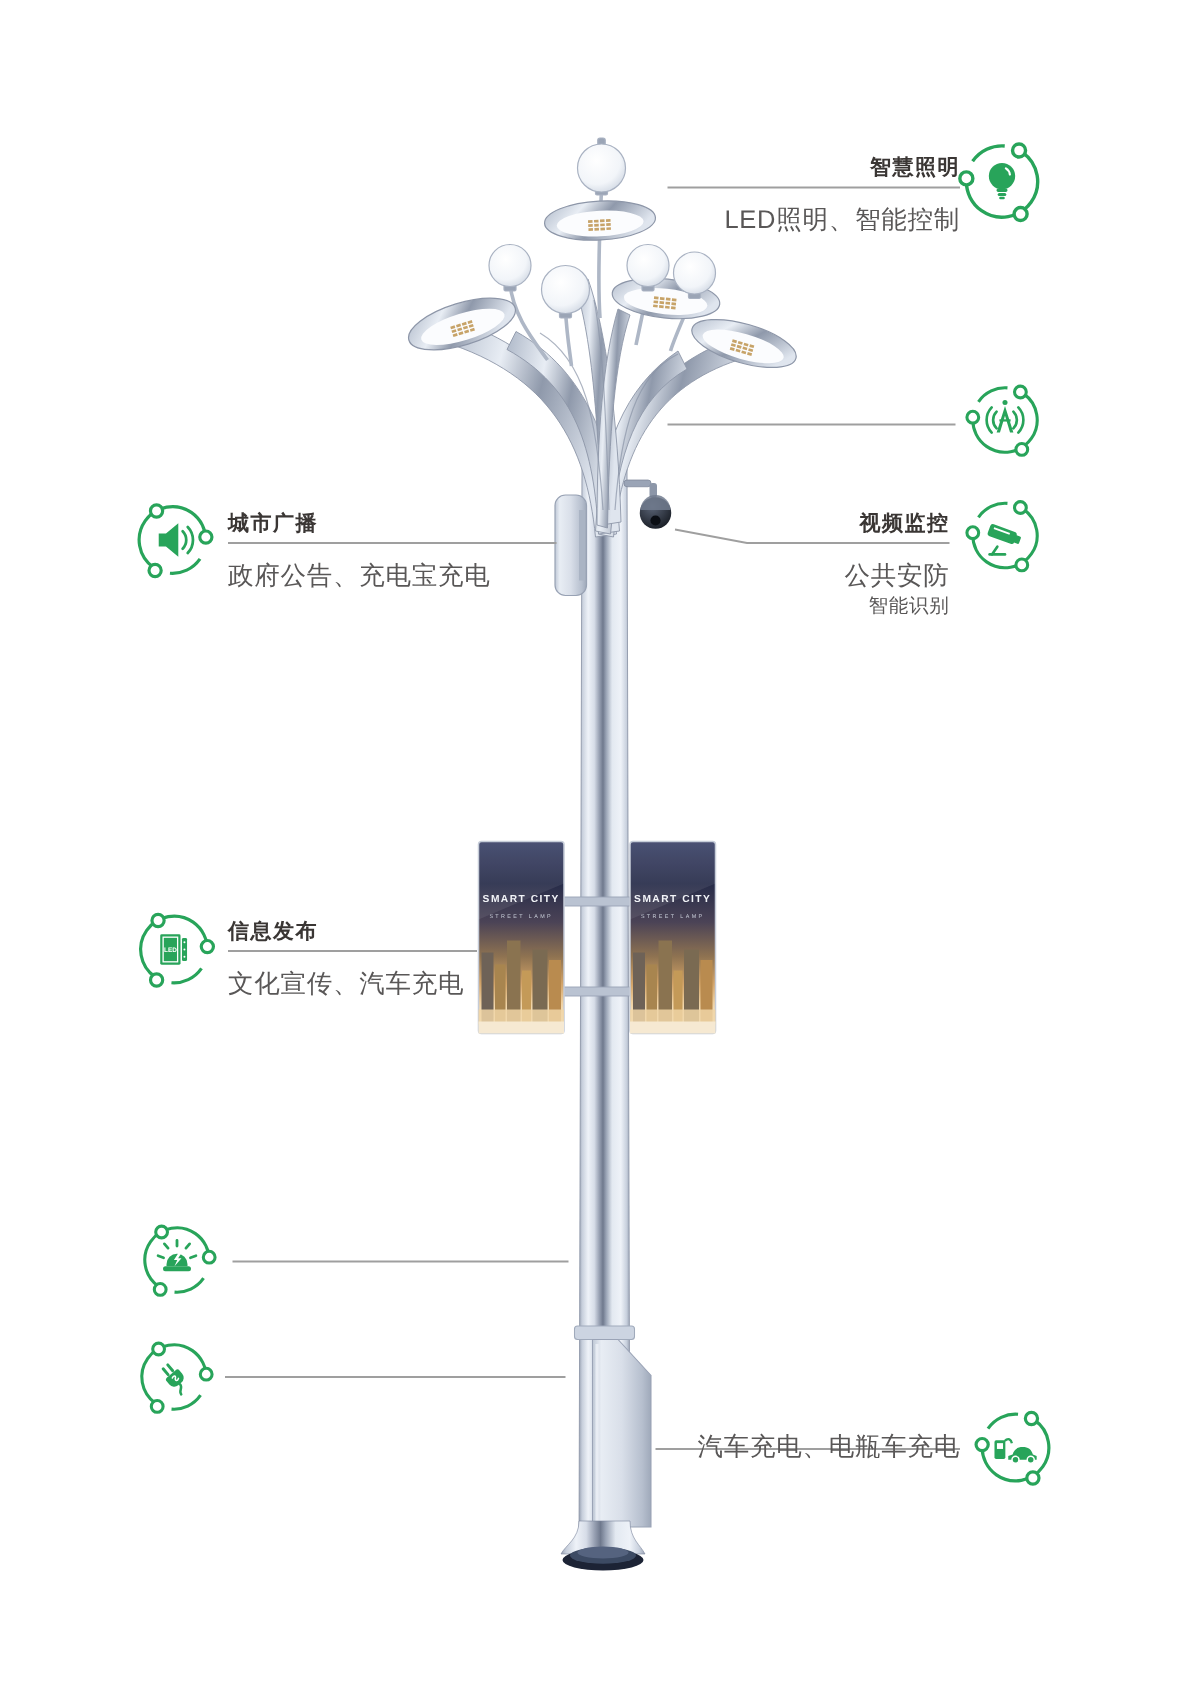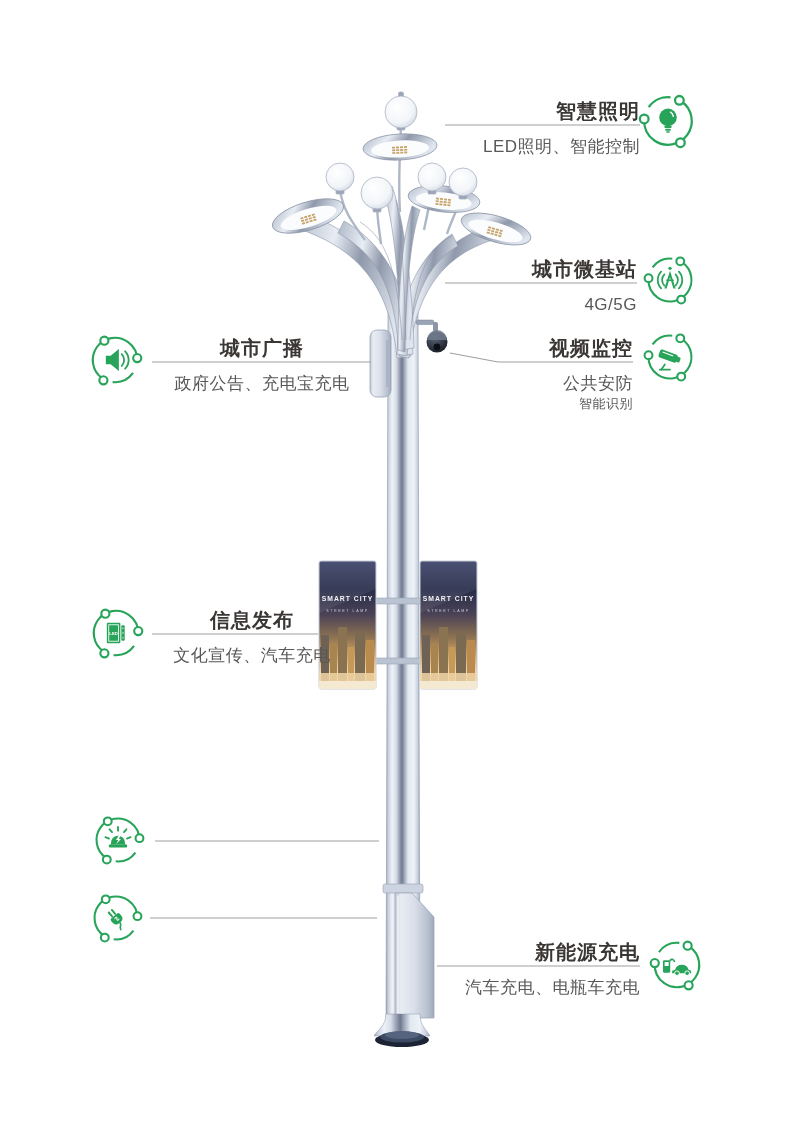--- a/index.html
+++ b/index.html
@@ -1,24 +1,24 @@
 <!DOCTYPE html>
 <html><head>
 <meta charset="utf-8">
 <style>
   html,body{margin:0;padding:0;background:#ffffff;}
   #stage{position:relative;width:800px;height:1131px;background:#ffffff;overflow:hidden;
          font-family:"Liberation Sans","DejaVu Sans",sans-serif;}
   #pole-art{position:absolute;left:0;top:0;}
   .feature{position:absolute;}
-  .feature .t{font-size:20px;font-weight:bold;color:#3a3634;letter-spacing:1px;line-height:23px;white-space:nowrap;}
+  .feature .t{font-size:14px;font-weight:bold;color:#3a3634;letter-spacing:1px;line-height:23px;white-space:nowrap;}
   .feature .s{font-size:17px;color:#595757;letter-spacing:0.5px;line-height:16px;margin-top:16px;white-space:nowrap;}
   .feature .s2{font-size:13px;color:#595757;letter-spacing:0.5px;line-height:16px;margin-top:4px;white-space:nowrap;}
   .feature.right{text-align:right;}
-  .feature.left{text-align:center;}
+  .feature.left{text-align:left;}
   .ficon{position:absolute;}
   .ficon svg{display:block;}
 </style>
 </head>
 <body>
 
 <div id="stage">
 
   <svg id="pole-art" width="800" height="1131" viewBox="0 0 800 1131">
     <defs>
@@ -206,24 +206,20 @@
       <path d="M155 841 H379"></path>
       <path d="M150 918 H377"></path>
     </g>
   </svg>
 
   <div class="feature right" style="left:445px;top:100px;width:195px">
     <div class="t">智慧照明</div>
     <div class="s">LED照明、智能控制</div>
   </div>
 
-  <div class="feature right" style="left:445px;top:258px;width:192px">
-    <div class="t">城市微基站</div>
-    <div class="s">4G/5G</div>
-  </div>
 
   <div class="feature right" style="left:458px;top:337px;width:175px">
     <div class="t">视频监控</div>
     <div class="s">公共安防</div>
     <div class="s2">智能识别</div>
   </div>
 
   <div class="feature left" style="left:152px;top:337px;width:220px">
     <div class="t">城市广播</div>
     <div class="s">政府公告、充电宝充电</div>
@@ -232,21 +228,20 @@
   <div class="feature left" style="left:152px;top:609px;width:200px">
     <div class="t">信息发布</div>
     <div class="s">文化宣传、汽车充电</div>
   </div>
 
 
   <div class="feature left" style="left:150px;top:893px;width:227px">
   </div>
 
   <div class="feature right" style="left:437px;top:941px;width:203px">
-    <div class="t">新能源充电</div>
     <div class="s">汽车充电、电瓶车充电</div>
   </div>
 
   <div class="ficon" style="left:637px;top:90px">
     <svg width="62" height="62" viewBox="0 0 60 60">
       <circle cx="30" cy="30" r="23" fill="none" stroke="#28a45a" stroke-width="2.2" stroke-dasharray="95 13 24 12.5" transform="rotate(-55 30 30)"></circle>
       <circle cx="41" cy="10" r="4.2" fill="#fff" stroke="#28a45a" stroke-width="2.2"></circle>
       <circle cx="7" cy="28" r="4.2" fill="#fff" stroke="#28a45a" stroke-width="2.2"></circle>
       <circle cx="42" cy="51" r="4.2" fill="#fff" stroke="#28a45a" stroke-width="2.2"></circle>
       <g fill="#28a45a">

